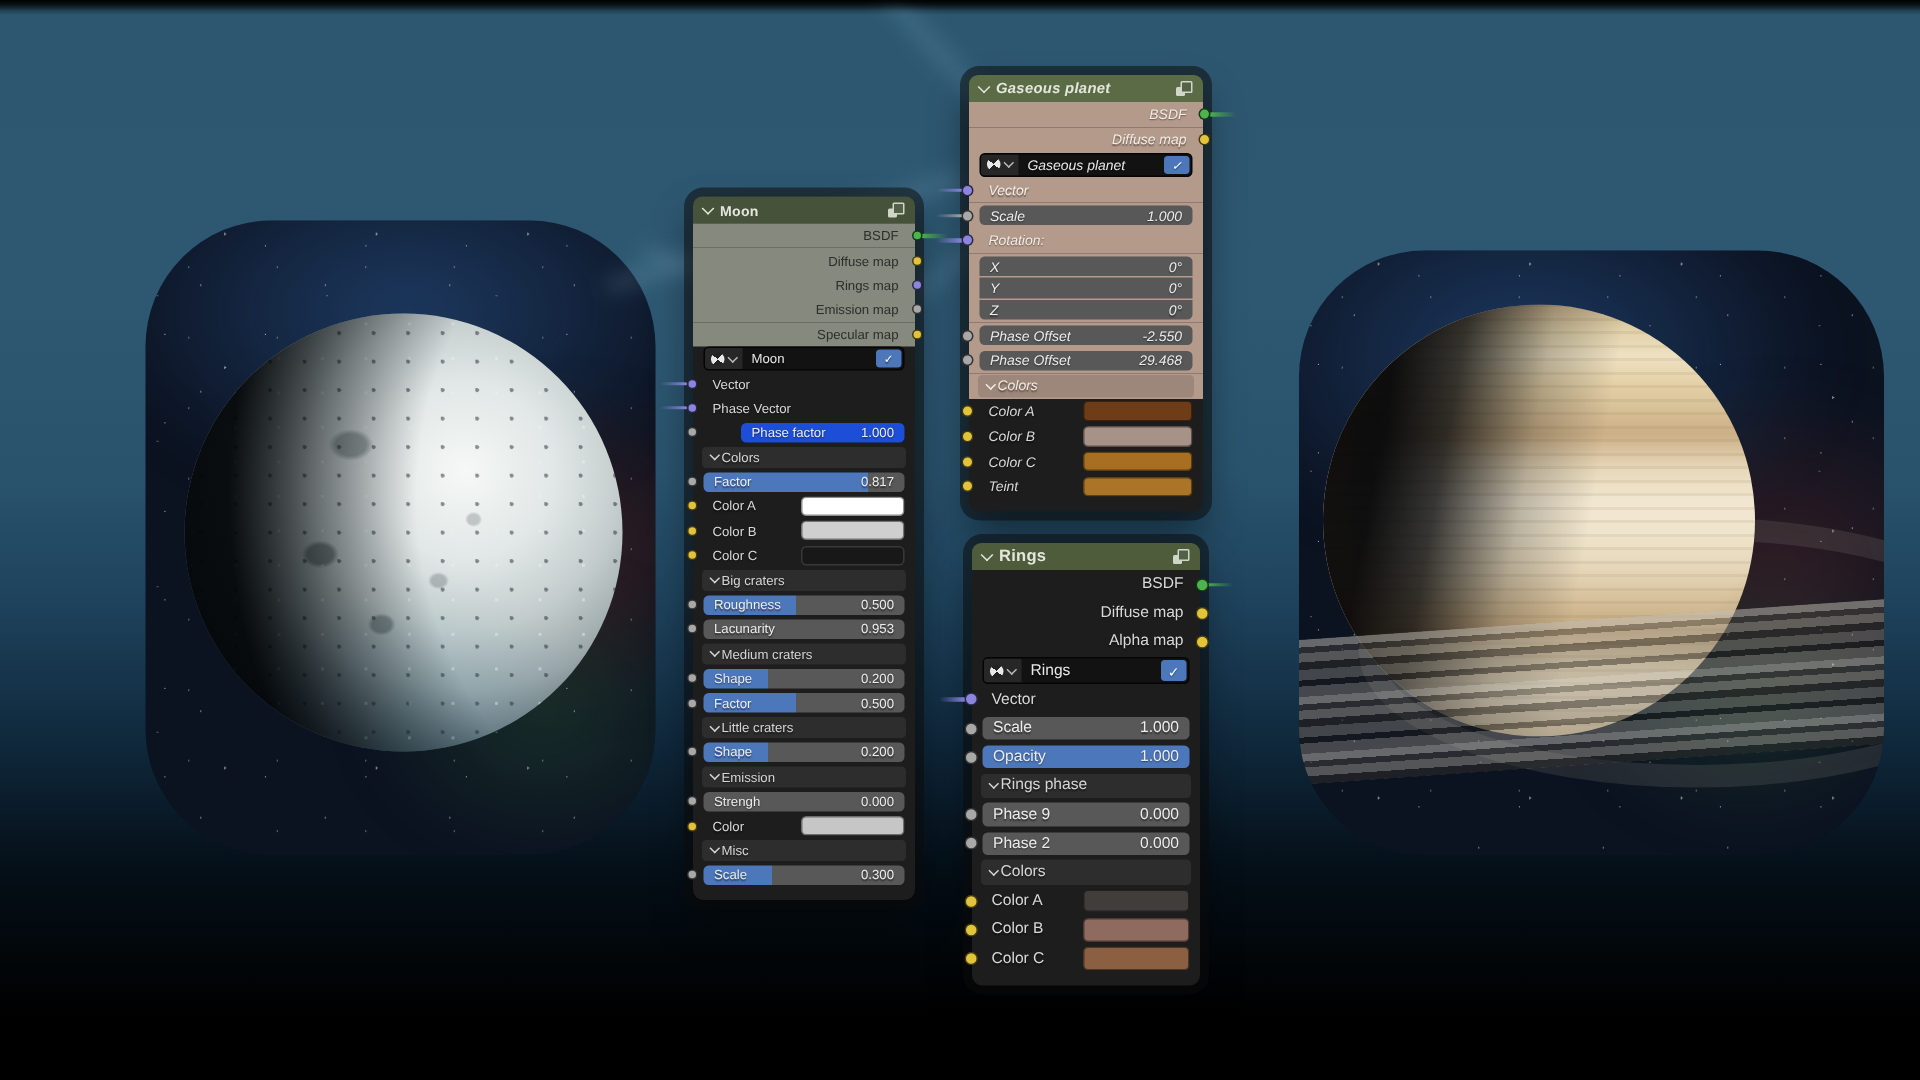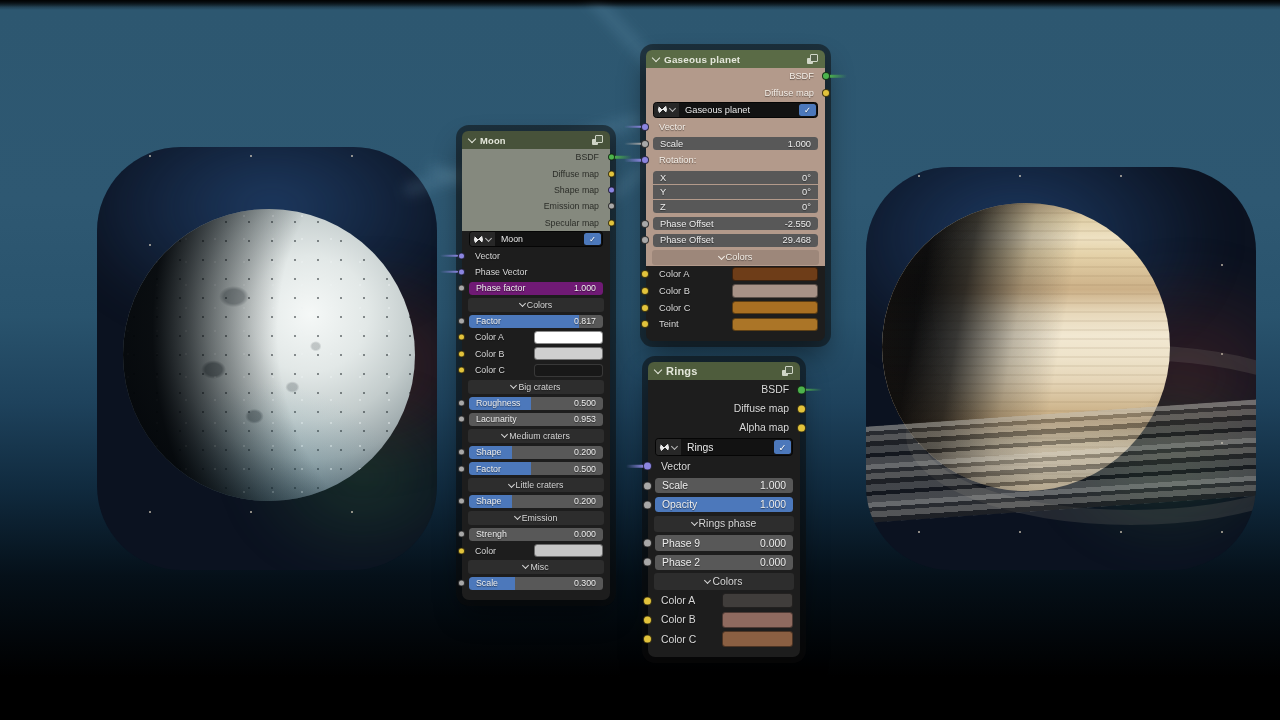--- a/index.html
+++ b/index.html
@@ -95,21 +95,21 @@
     border:1px solid rgba(0,0,0,0.7);top:50%;transform:translateY(-50%);z-index:3;box-sizing:border-box;}
   .socket.l{left:calc(var(--sock) / -2 - 1px);}
   .socket.r{right:calc(var(--sock) / -2 - 1px);}
   .stub{position:absolute;height:2.4px;width:18px;top:50%;transform:translateY(-50%);border-radius:2px;}
   .stub.l{left:-22px;}
   .stub.r{right:-22px;}
   .field{flex:1;height:var(--fh);border-radius:3.5px;display:flex;align-items:center;
     justify-content:space-between;padding:0 7px;background:#585858;color:#ededed;
     text-shadow:0 1px 1px rgba(0,0,0,0.5);overflow:hidden;white-space:nowrap;}
   .sec{flex:1;margin:0 6px;height:calc(var(--fh) + 1px);display:flex;align-items:center;gap:2px;
-    padding:0 6px;background:#2d2d2d;border-radius:3px;color:#d6d6d6;justify-content:center;}
+    padding:0 6px;background:#2d2d2d;border-radius:3px;color:#d6d6d6;}
   .sec .chev{width:4px;height:4px;}
   .nrow.light .sec{background:rgba(0,0,0,0.12);color:inherit;}
   .swatch{width:54%;height:var(--fh);border-radius:3.5px;border:1px solid rgba(0,0,0,0.45);
     box-sizing:border-box;margin-left:auto;}
   .selwrap{flex:1;display:flex;align-items:center;height:calc(var(--fh) + 1px);background:#121212;
     border:1px solid #050505;border-radius:3.5px;overflow:hidden;}
   .selicon{display:flex;align-items:center;gap:3px;padding:0 4px;align-self:stretch;background:#272727;}
   .sphere{width:9px;height:9px;border-radius:50%;flex:none;
     background:conic-gradient(from 40deg,#e9e9e9 0 25%,#232323 25% 50%,#e9e9e9 50% 75%,#232323 75%);}
   .selicon .chev{width:4px;height:4px;color:#bbb;}
@@ -167,21 +167,21 @@
         <div class="nrow light out" style="text-shadow: none;">
           <span>BSDF</span>
           <span class="socket r" style="background: rgb(77, 179, 77);"></span>
           <span class="stub r" style="background: linear-gradient(to right, rgb(77, 179, 77), transparent);"></span>
         </div>
         <div class="nrow light out" style="text-shadow: none;">
           <span>Diffuse map</span>
           <span class="socket r" style="background: rgb(226, 195, 60);"></span>
         </div>
         <div class="nrow light out" style="text-shadow: none;">
-          <span>Shape map</span>
+          <span>Rings map</span>
           <span class="socket r" style="background: rgb(139, 133, 224);"></span>
         </div>
         <div class="nrow light out" style="text-shadow: none;">
           <span>Emission map</span>
           <span class="socket r" style="background: rgb(168, 168, 168);"></span>
         </div>
         <div class="nrow light out" style="text-shadow: none;">
           <span>Specular map</span>
           <span class="socket r" style="background: rgb(226, 195, 60);"></span>
         </div>
@@ -200,21 +200,21 @@
           <span class="stub l" style="background: linear-gradient(to left, rgb(139, 133, 224), transparent);"></span>
           <span>Vector</span>
         </div>
         <div class="nrow lbl">
           <span class="socket l" style="background: rgb(139, 133, 224);"></span>
           <span class="stub l" style="background: linear-gradient(to left, rgb(139, 133, 224), transparent);"></span>
           <span>Phase Vector</span>
         </div>
         <div class="nrow pad">
           <span class="socket l" style="background: rgb(168, 168, 168);"></span>
-          <div class="field" style="background: #701a75;">
+          <div class="field" style="background: #1d4ed8; margin-left: 25px;">
             <span>Phase factor</span>
             <span>1.000</span>
           </div>
         </div>
         <div class="nrow">
           <div class="sec">
             <span class="chev"></span>
             <span>Colors</span>
           </div>
         </div>
@@ -319,21 +319,21 @@
         </div>
         <div class="nrow pad">
           <span class="socket l" style="background: rgb(168, 168, 168);"></span>
           <div class="field" style="background: linear-gradient(90deg, rgb(76, 120, 187) 0px, rgb(76, 120, 187) 34%, rgb(88, 88, 88) 34%);">
             <span>Scale</span>
             <span>0.300</span>
           </div>
         </div>
       </div>
     </div>
-    <div class="node" style="left: 646px; top: 50px; width: 179px; --rh: 16.8px; --fh: 13.5px; --fs: 9.3px; --sock: 8px; --lz: #b39a8b; --lt: #f3ede6;">
+    <div class="node" style="left: 646px; top: 50px; width: 156px; font-style: italic; --rh: 16.8px; --fh: 13.5px; --fs: 9.3px; --sock: 8px; --lz: #b39a8b; --lt: #f3ede6;">
       <div class="node-header" style="background: rgb(90, 107, 70);">
         <span class="chev"></span>
         <span class="node-title">Gaseous planet</span>
         <span class="grp-icon"></span>
       </div>
       <div class="node-body">
         <div class="nrow light out">
           <span>BSDF</span>
           <span class="socket r" style="background: rgb(77, 179, 77);"></span>
           <span class="stub r" style="background: linear-gradient(to right, rgb(77, 179, 77), transparent);"></span>

